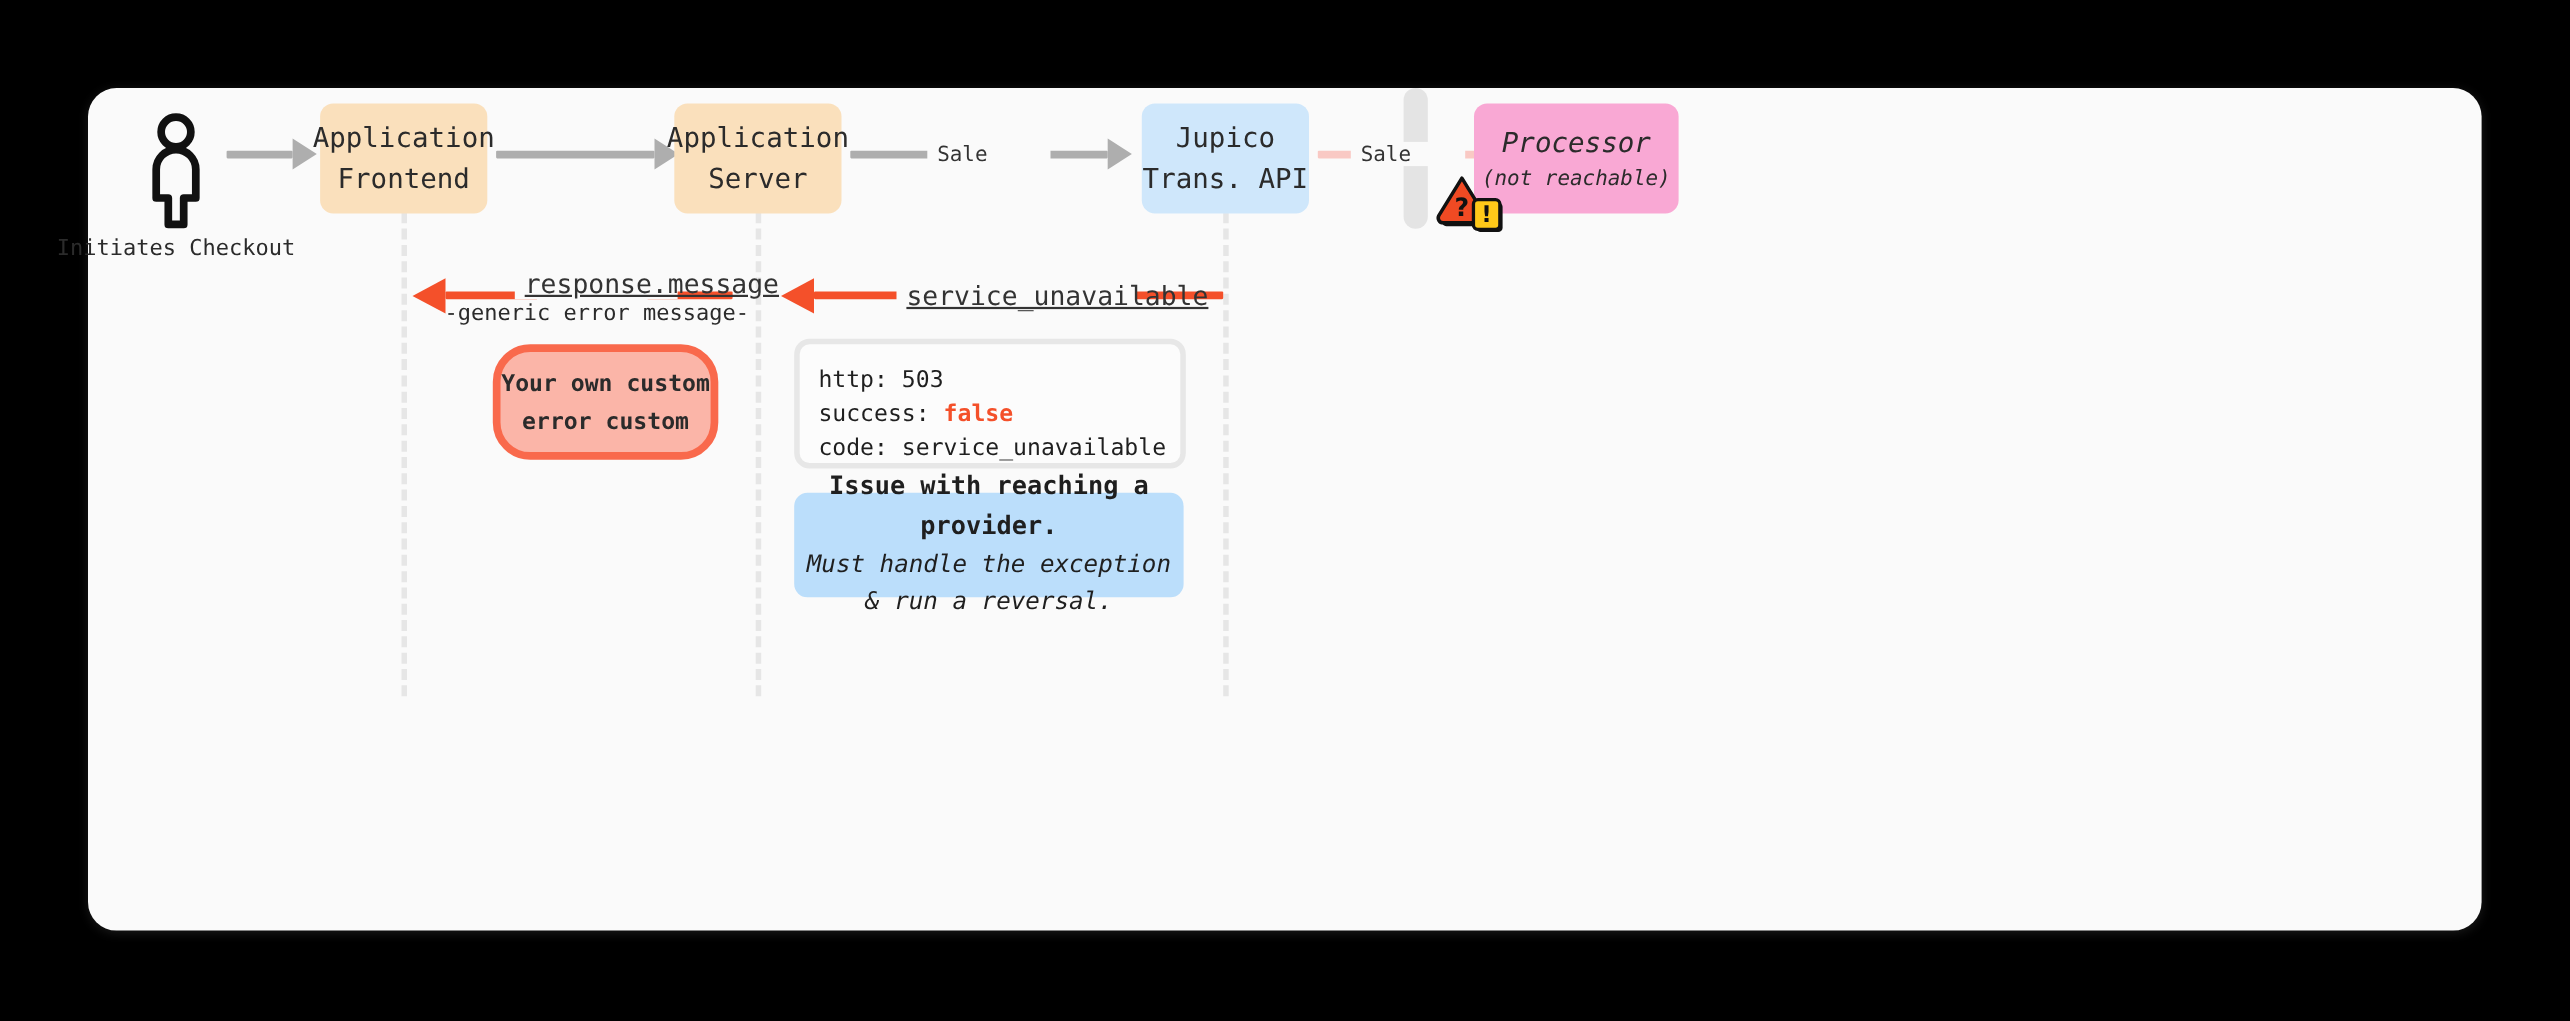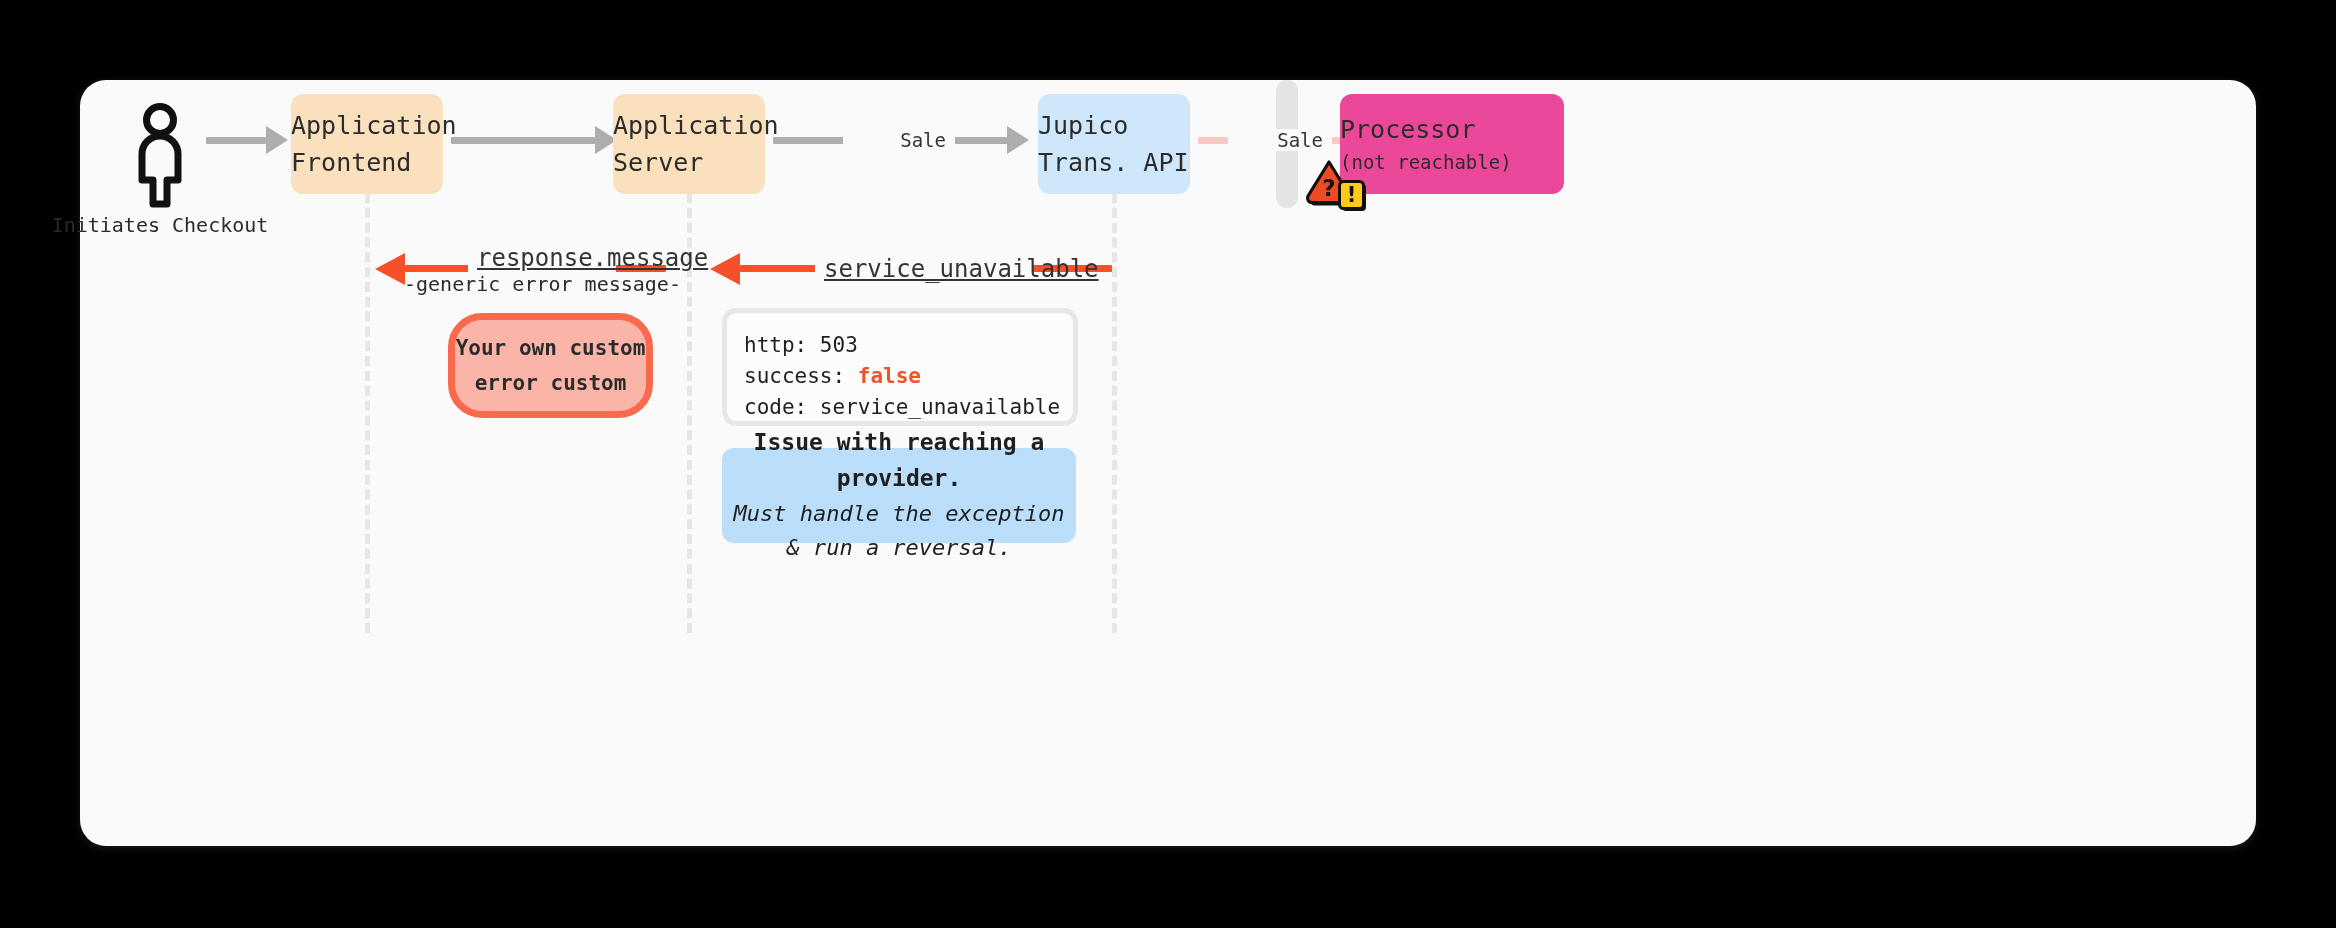--- a/index.html
+++ b/index.html
@@ -40,21 +40,21 @@
     box-sizing: border-box;
   }
 
   
   .node {
     position: absolute;
     box-sizing: border-box;
     border-radius: 12px;
     display: flex;
     flex-direction: column;
-    align-items: flex-start;
+    align-items: center;
     justify-content: center;
     line-height: 1.48;
     color: #2B2B2B;
     font-size: 25px;
     letter-spacing: 0px;
     text-align: center;
   }
   .node .sub {
     font-size: 19px;
   }
@@ -86,21 +86,21 @@
     border-bottom: 16px solid transparent;
   }
 
   .arrow-label {
     position: absolute;
     font-size: 19px;
     color: #333333;
     background: #FAFAFA;
     padding: 0 9px;
     white-space: nowrap;
-    text-align: right;
+    text-align: left;
   }
   .arrow-label.big {
     font-size: 24px;
     text-decoration: underline;
   }
   .arrow-sublabel {
     position: absolute;
     font-size: 20px;
     color: #2B2B2B;
     white-space: nowrap;
@@ -216,21 +216,21 @@
       <div>Jupico</div>
       <div>Trans. API</div>
     </div>
 
     <div id="barrier" style="left:1196px; top:0px; width:22px; height:128px;"></div>
 
     <div class="arrow-line" style="left:1118px; top:57px; width:168px; background:#F9C9C4;"></div>
     <div class="arrow-head right" style="left:1286px; top:46px; border-left:22px solid #F9C9C4;"></div>
     <div class="arrow-label" style="left:1148px; top:49px; width:86px; background:#FAFAFA;">Sale</div>
 
-    <div class="node" style="left:1260px; top:14px; width:224px; height:100px; background:#ec4899;">
+    <div class="node" style="left:1260px; top:14px; width:186px; height:100px; background:#f9a8d4;font-style:italic;">
       <div>Processor</div>
       <div class="sub">(not reachable)</div>
     </div>
 
     <div id="warning-badge" style="left:1224px; top:76px; width:64px; height:58px;">
       <svg width="64" height="58" viewBox="0 0 64 58">
         <path d="M25 6 L46 40 a4.5 4.5 0 0 1 -4 6.6 H8 a4.5 4.5 0 0 1 -4 -6.6 Z" transform="translate(3,3)" fill="#111111"></path>
         <path d="M25 6 L46 40 a4.5 4.5 0 0 1 -4 6.6 H8 a4.5 4.5 0 0 1 -4 -6.6 Z" fill="#F04A23" stroke="#111111" stroke-width="3.2" stroke-linejoin="round"></path>
         <text x="25" y="40" text-anchor="middle" font-size="23" font-weight="bold" font-family="DejaVu Sans, sans-serif" fill="#111111">?</text>
         <rect x="38" y="28" width="24" height="27" rx="4" fill="#111111"></rect>

